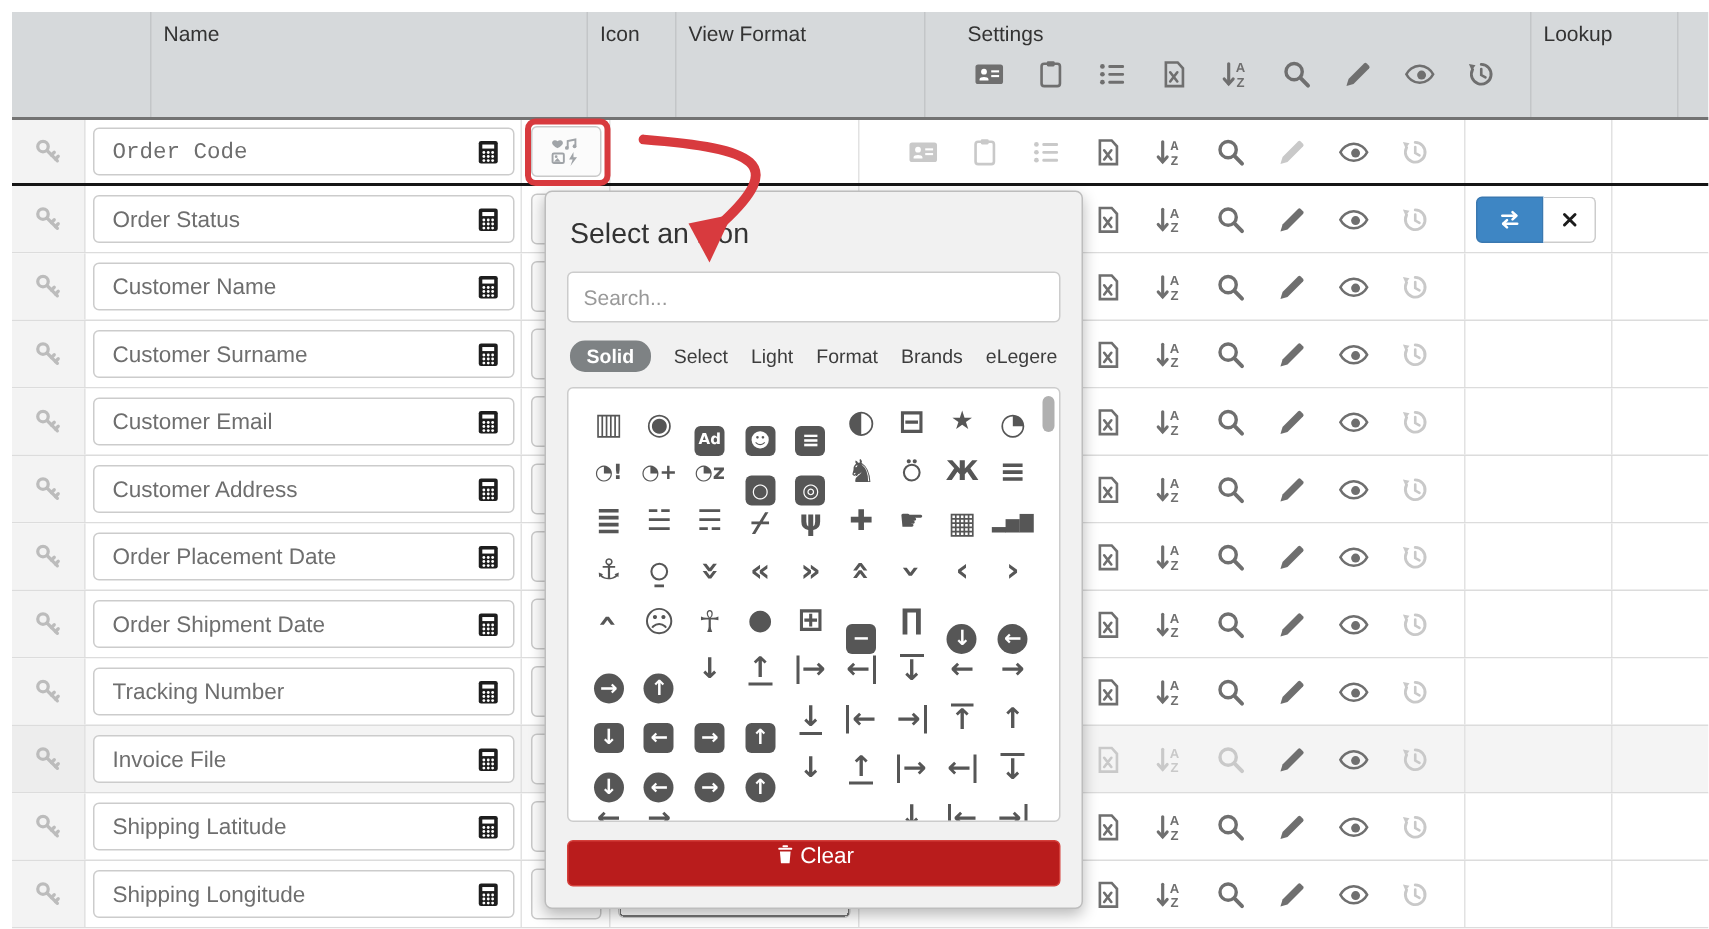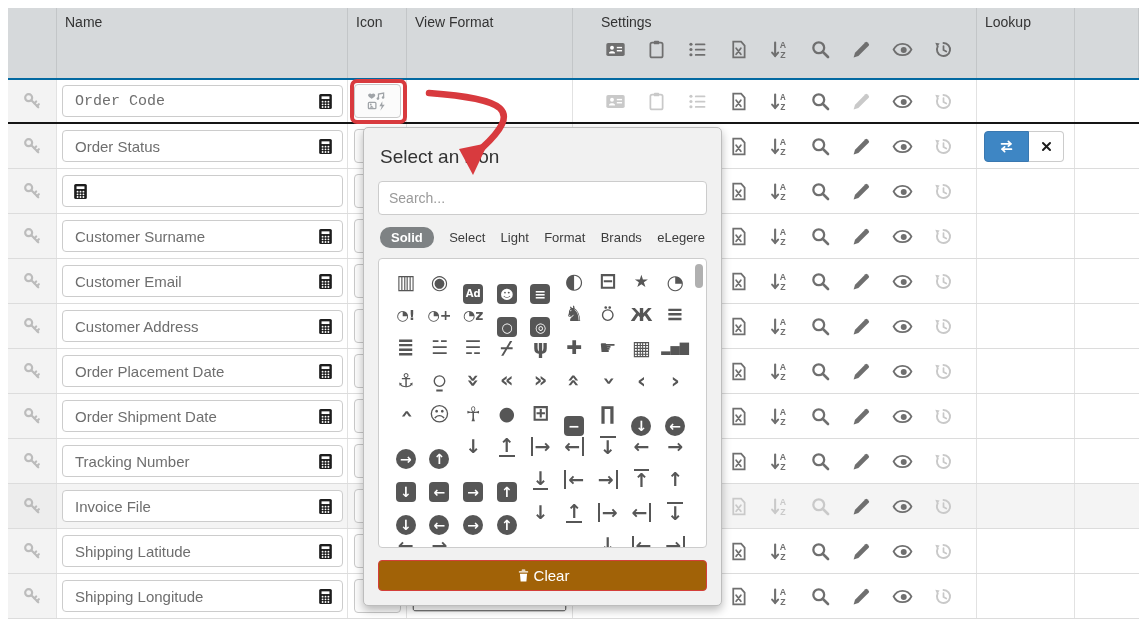--- a/index.html
+++ b/index.html
@@ -8,21 +8,21 @@
   .tbl{position:absolute;left:8px;top:8px;width:1131px;}
   .c{box-sizing:border-box;border-right:1px solid #e2e2e2;display:flex;align-items:center;flex:none;}
   .c-key{width:49px;justify-content:center;background:#f3f3f3;}
   .c-name{width:291px;}
   .c-icon{width:59px;justify-content:center;}
   .c-view{width:166px;}
   .c-set{width:404px;}
   .c-look{width:98px;}
   .c-x{width:64px;border-right:none;}
   
-  .thead{display:flex;height:70px;background:#d6d9db;border-bottom:2px solid #0369a1;}
+  .thead{display:flex;height:70px;background:#d6d9db;border-bottom:2px solid #737373;padding-left:44px;}
   .thead .c{border-right:1px solid #c3c6c8;background:transparent;align-items:stretch;flex-direction:column;justify-content:flex-start;}
   .hlabel{font-size:14px;color:#333;margin:6px 0 0 8px;}
   .c-set .hlabel{margin-left:28px;}
   .c-look .hlabel{margin-left:8px;}
   .searchbox{position:relative;margin:5px 6px 0 8px;}
   .searchbox input{box-sizing:border-box;width:100%;height:30px;border:1px solid #ccc;border-radius:4px;
     padding:0 28px 0 30px;font-size:14px;color:#555;background:#fff;outline:none;font-family:inherit;}
   .searchbox input::placeholder{color:#999;}
   .mag{position:absolute;left:8px;top:7px;width:16px;height:16px;color:#8a8a8a;}
   .clearx{position:absolute;right:8px;top:7px;width:16px;height:16px;color:#9a9a9a;cursor:pointer;}
@@ -70,22 +70,22 @@
   .gcell{display:flex;align-items:center;justify-content:center;color:#565656;font-weight:bold;cursor:pointer;
     font-family:"DejaVu Sans",sans-serif;line-height:1;}
   .shp{width:20px;height:20px;background:#565656;color:#fff;border-radius:4px;display:inline-flex;
     align-items:center;justify-content:center;margin-top:25px;}
   .shp.crc{border-radius:50%;}
   .bl{border-left:2.5px solid currentColor;padding-left:2px;}
   .br{border-right:2.5px solid currentColor;padding-right:2px;}
   .bt{border-top:2.5px solid currentColor;}
   .bb{border-bottom:2.5px solid currentColor;}
   .thumb{position:absolute;right:3px;top:5px;width:8px;height:24px;border-radius:4px;background:#b0b0b0;cursor:pointer;}
-  .clearbtn{box-sizing:border-box;margin-top:12px;width:100%;height:31px;background:#a16207;border:1px solid #d43f3a;
-    border-radius:4px;color:#fff;font-size:15px;display:flex;align-items:center;justify-content:center;gap:3px;
+  .clearbtn{box-sizing:border-box;margin-top:12px;width:100%;height:31px;background:#b91c1c;border:1px solid #d43f3a;
+    border-radius:4px;color:#fff;font-size:15px;display:flex;align-items:flex-start;justify-content:center;gap:3px;
     cursor:pointer;font-family:inherit;}
   .clearbtn svg{width:15px;height:15px;}
   
   .hlbox{position:absolute;left:350px;top:79px;width:57px;height:45px;border:4px solid #d83a3e;border-radius:7px;
     box-sizing:border-box;z-index:6;pointer-events:none;}
   .arrowsvg{position:absolute;left:0;top:0;z-index:7;pointer-events:none;}
 </style>
 </head>
 <body>
 
@@ -458,20 +458,21 @@
                   <circle cx="8" cy="8" r="4.2"></circle>
                   <path d="M11.2 11.2 L19.5 19.5"></path>
                   <path d="M14.8 14.8 l2.2 -2.2"></path>
                   <path d="M18 18 l2.2 -2.2"></path>
                 </g>
               </svg>
       </span>
     </div>
     <div class="c c-name">
       <div class="igroup">
+        <input class="nameinput" value="Customer Name" style="">
         <button class="calcbtn">
           <svg viewBox="0 0 24 24">
                   <rect x="4" y="2.5" width="16" height="19" rx="2" fill="currentColor"></rect>
                   <rect x="7" y="5.5" width="10" height="3.4" fill="#fff"></rect>
                   <g fill="#fff">
                     <circle cx="8.3" cy="12.2" r="1.2"></circle>
                     <circle cx="12" cy="12.2" r="1.2"></circle>
                     <circle cx="15.7" cy="12.2" r="1.2"></circle>
                     <circle cx="8.3" cy="15.6" r="1.2"></circle>
                     <circle cx="12" cy="15.6" r="1.2"></circle>

